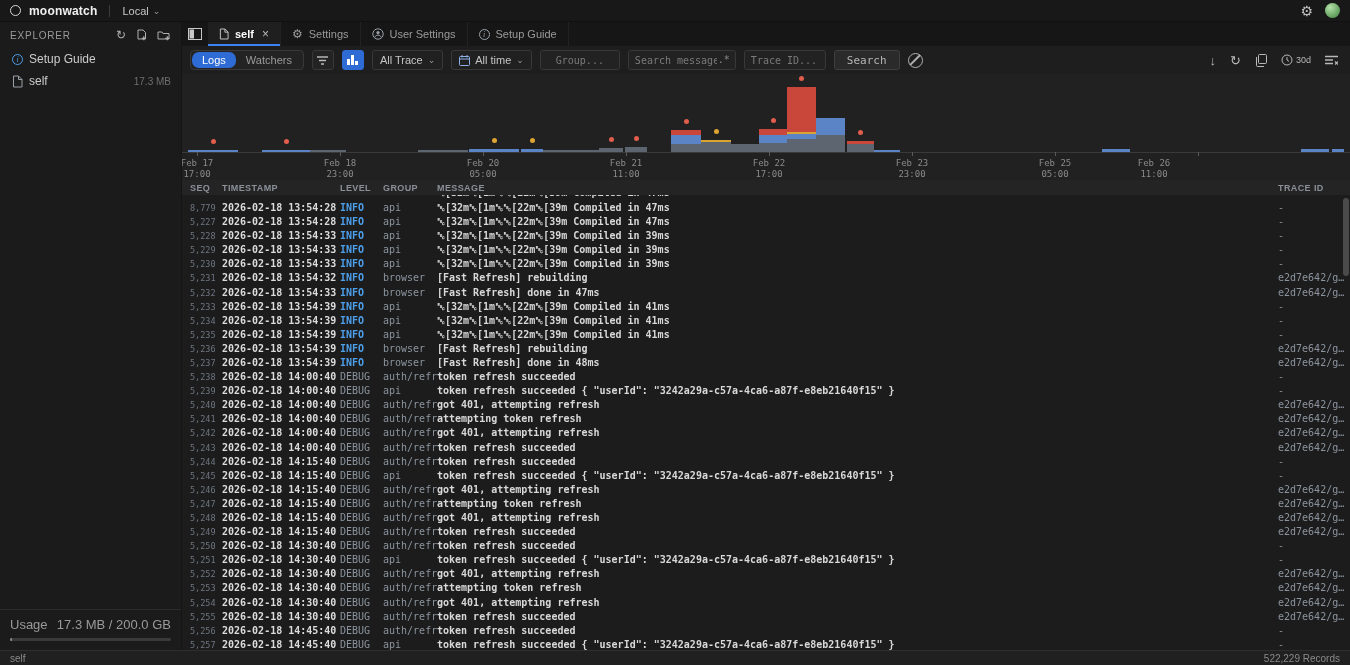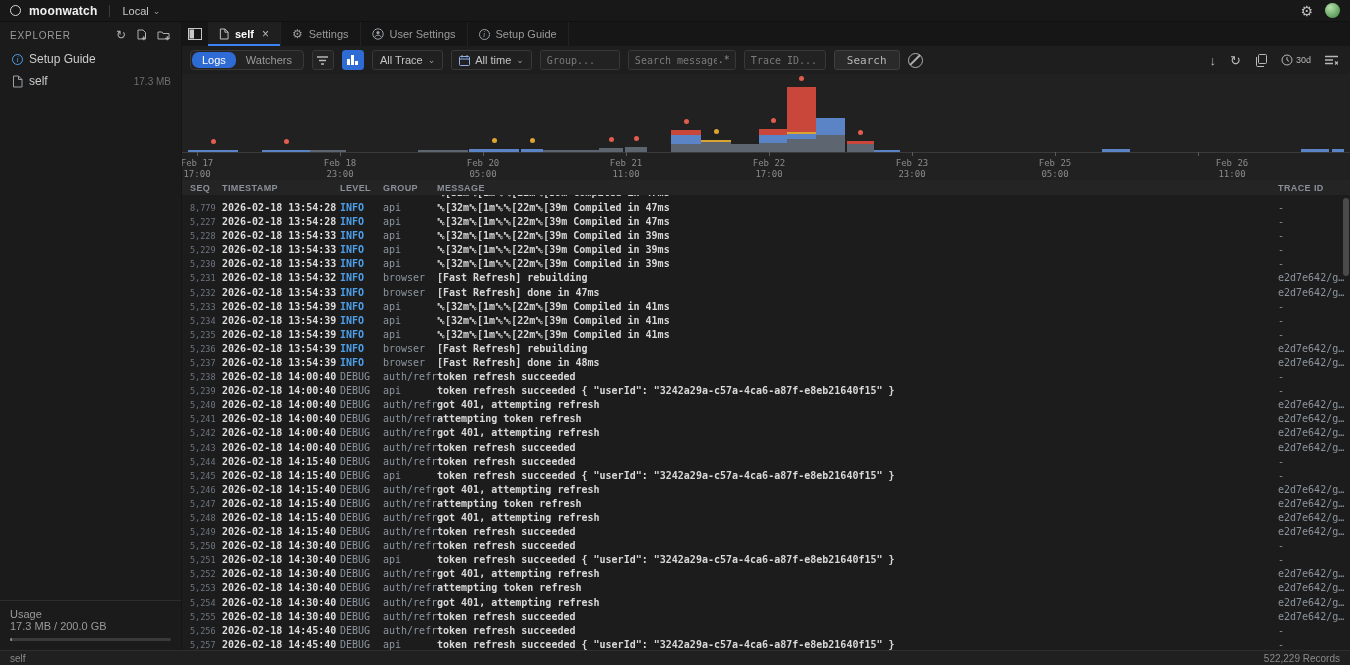--- a/index.html
+++ b/index.html
@@ -29,21 +29,21 @@
   .sb-hicons span, .sb-hicons svg { cursor:pointer; }
   .sb-item { height:22px; display:flex; align-items:center; gap:6px; padding:0 10px 0 12px;
     color:#cccccc; font-size:12px; cursor:pointer; }
   .circle-i { width:11px; height:11px; border-radius:50%; border:1px solid #4d9fea; color:#4d9fea;
     font-size:8px; display:flex; align-items:center; justify-content:center;
     font-family:"Liberation Serif", serif; font-style:italic; flex:none; }
   .circle-i.gray { border-color:#9aa0a6; color:#9aa0a6; }
   .sb-size { margin-left:auto; color:#6e6e6e; font-size:10px; }
   .sb-spacer { flex:1; }
   .usage { border-top:1px solid #2d2d2d; padding:7px 10px 9px; }
-  .usage-row { display:flex; justify-content:space-between; color:#9a9a9a; font-size:11px;flex-direction:column; }
+  .usage-row { display:flex; justify-content:space-between; color:#9a9a9a; font-size:13px; }
   .usage-track { margin-top:6px; height:3px; background:#3a3a3a; border-radius:2px; overflow:hidden; }
   .usage-fill { height:100%; background:#8a8a8a; }
 
   
   .content { flex:1; display:flex; flex-direction:column; min-width:0; }
   .tabbar { height:24px; background:#161616; display:flex; align-items:stretch; }
   .panel-toggle { width:26px; display:flex; align-items:center; justify-content:center; cursor:pointer; }
   .tab { display:flex; align-items:center; gap:6px; padding:0 11px; font-size:11px; color:#9a9a9a;
     border-right:1px solid #222; cursor:pointer; position:relative; }
   .tab.active { background:#1f1f1f; color:#ffffff; }
@@ -235,21 +235,21 @@
       </div>
       <div class="select">
         <svg width="11" height="11" viewBox="0 0 11 11">
           <rect x="0.5" y="1.5" width="10" height="9" rx="1" fill="none" stroke="#8fb0e8" stroke-width="1"></rect>
           <path d="M0.5 4h10" stroke="#8fb0e8" stroke-width="1"></path>
           <path d="M3 0v2.5M8 0v2.5" stroke="#8fb0e8" stroke-width="1"></path>
         </svg>
         <span>All time</span>
         <span class="chev">⌄</span>
       </div>
-      <input class="tb-input" style="width: 80px;" placeholder="Group...">
+      <input class="tb-input" style="width: 80px; text-align: center;" placeholder="Group...">
       <span class="search-wrap">
         <input class="tb-input" style="width: 108px; padding-right: 18px;" placeholder="Search messages...">
         <span class="regex-suffix">.*</span>
       </span>
       <input class="tb-input" style="width: 82px;" placeholder="Trace ID...">
       <button class="search-btn">Search</button>
       <span class="ban"></span>
 
       <span class="tools-right">
         <span class="tr-glyph">↓</span>
@@ -282,21 +282,21 @@
         <div class="ticklabel" style="left: 271px;">Feb 20<br>05:00</div>
         <div class="tickmark" style="left: 444px;"></div>
         <div class="ticklabel" style="left: 414px;">Feb 21<br>11:00</div>
         <div class="tickmark" style="left: 587px;"></div>
         <div class="ticklabel" style="left: 557px;">Feb 22<br>17:00</div>
         <div class="tickmark" style="left: 730px;"></div>
         <div class="ticklabel" style="left: 700px;">Feb 23<br>23:00</div>
         <div class="tickmark" style="left: 873px;"></div>
         <div class="ticklabel" style="left: 843px;">Feb 25<br>05:00</div>
         <div class="tickmark" style="left: 1016px;"></div>
-        <div class="ticklabel" style="left: 1020px;">Feb 26<br>11:00</div>
+        <div class="ticklabel" style="left: 942px;">Feb 26<br>11:00</div>
         <div class="bar" style="left: 6px; width: 50px;">
           <div class="seg-info" style="height: 2px;"></div>
         </div>
         <div class="dot dot-error" style="left: 28.5px; bottom: 36px;"></div>
         <div class="bar" style="left: 80px; width: 48px;">
           <div class="seg-info" style="height: 2.5px;"></div>
         </div>
         <div class="dot dot-error" style="left: 101.5px; bottom: 36.5px;"></div>
         <div class="bar" style="left: 128px; width: 36px;">
           <div class="seg-debug" style="height: 2px;"></div>

